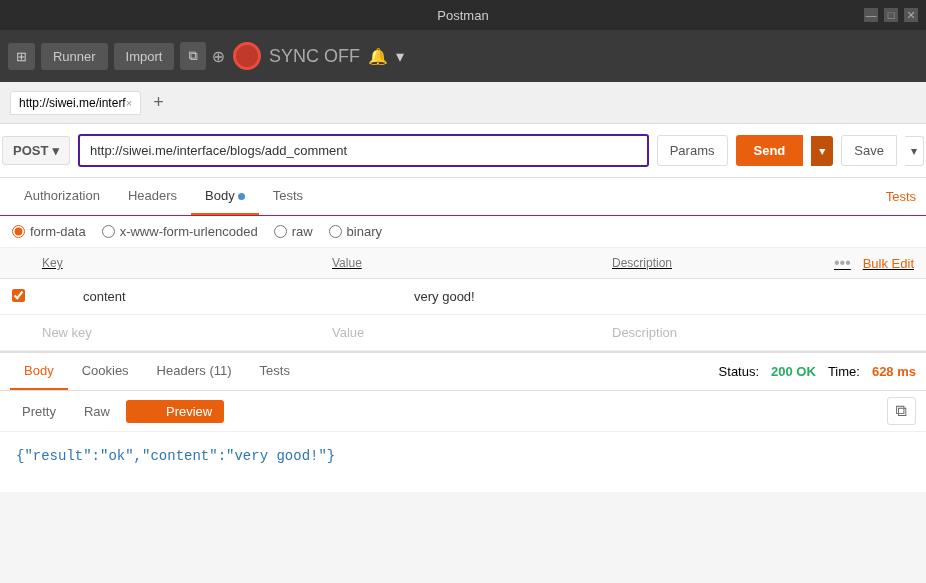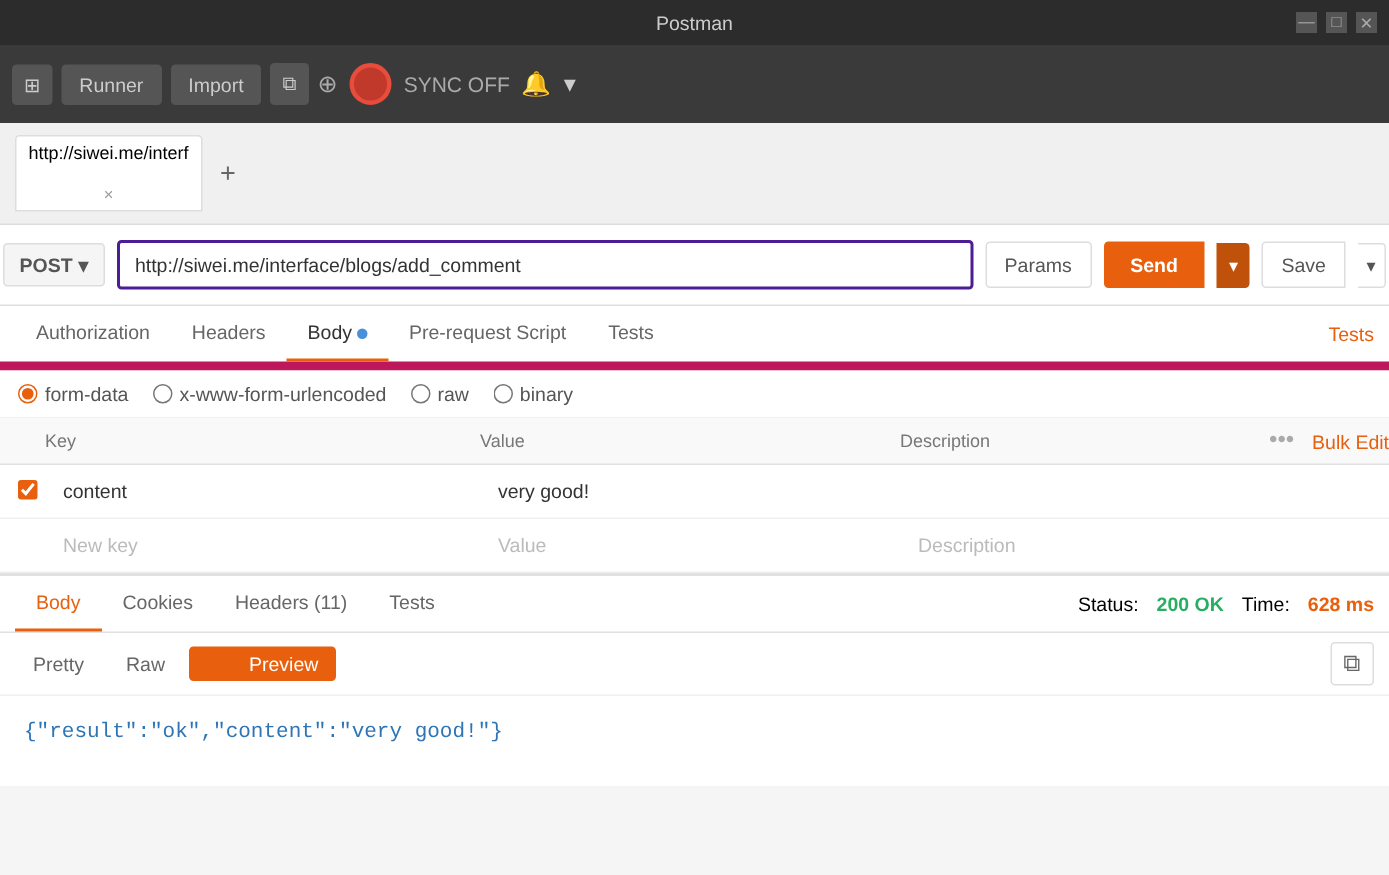--- a/index.html
+++ b/index.html
@@ -91,21 +91,21 @@
     .nav-right {
       display: flex;
       align-items: center;
       gap: 8px;
     }
     .sync-area {
       display: flex;
       align-items: center;
       gap: 4px;
       color: #aaa;
-      font-size: 14px;
+      font-size: 18px;
     }
     .globe-icon { color: #aaa; font-size: 16px; cursor: pointer; }
     .record-btn {
       width: 28px; height: 28px;
       background: #c0392b;
       border-radius: 50%;
       border: 3px solid #e74c3c;
       cursor: pointer;
     }
     .bell-icon { color: #ccc; font-size: 16px; cursor: pointer; }
@@ -120,28 +120,27 @@
       gap: 6px;
       border-bottom: 1px solid #ddd;
     }
     .tab-item {
       background: #fff;
       border: 1px solid #ddd;
       border-radius: 3px 3px 0 0;
       padding: 4px 8px;
       display: flex;
       align-items: center;
-      gap: 15px;
+      gap: 0;
       font-size: 12px;
       cursor: pointer;
       max-width: 160px;
       overflow: hidden;
       text-overflow: ellipsis;
       white-space: nowrap;
-      flex-direction: column;
     }
     .tab-close {
       color: #999;
       font-size: 11px;
       cursor: pointer;
       background: none;
       border: none;
     }
     .tab-add {
       background: none;
@@ -225,21 +224,21 @@
       border-radius: 0 3px 3px 0;
       padding: 7px 6px;
       color: #555;
       cursor: pointer;
       font-size: 12px;
     }
 
     
     .tabs-row {
       background: #fff;
-      border-bottom: 6px solid #be185d;
+      border-bottom: 1px solid #be185d;
       display: flex;
       align-items: center;
       padding: 0 10px;
     }
     .req-tab {
       padding: 10px 14px;
       color: #666;
       cursor: pointer;
       font-size: 13px;
       border-bottom: 2px solid transparent;
@@ -293,20 +292,21 @@
       background: #fff;
       width: 100%;
     }
     .kv-row {
       display: grid;
       grid-template-columns: 30px 1fr 1fr 1fr 40px;
       border-bottom: 1px solid #f0f0f0;
       align-items: center;
       padding: 0 10px;
       min-height: 36px;
+      gap: 41px;
     }
     .kv-checkbox { accent-color: #e8600e; }
     .bulk-edit-btn {
       margin-left: auto;
       background: none;
       border: none;
       color: #e8600e;
       font-size: 13px;
       cursor: pointer;
     }
@@ -389,21 +389,22 @@
       font-family: 'Courier New', monospace;
       font-size: 14px;
       min-height: 60px;
     }
 
     .kv-header-row {
       display: flex;
       align-items: center;
       background: #f9f9f9;
       border-bottom: 1px solid #e0e0e0;
-      padding: 6px 0;
+      padding: 6px 12px;
+      text-decoration: underline;
     }
     .kv-col-key { flex: 0 0 290px; color: #777; font-size: 12px; }
     .kv-col-val { flex: 0 0 280px; color: #777; font-size: 12px; }
     .kv-col-desc { flex: 1; color: #777; font-size: 12px; }
     .kv-col-actions { flex: 0 0 80px; display: flex; align-items: center; gap: 8px; }
   </style>
 </head>
 <body>
 
 <div class="title-bar">
@@ -455,21 +456,20 @@
   <button class="save-btn">Save</button>
   <button class="save-dropdown">▾</button>
 </div>
 
 <div class="tabs-row">
   <button class="req-tab">Authorization</button>
   <button class="req-tab">Headers</button>
   <button class="req-tab active">
     <span>Body</span><span class="tab-dot"></span>
   </button>
-  <button class="req-tab">Pre-request Script</button>
   <button class="req-tab">Tests</button>
   <button class="code-link">Tests</button>
 </div>
 
 <div class="body-options">
   <label class="radio-option">
     <input type="radio" name="body-type" checked="" style="">
     <span>form-data</span>
   </label>
   <label class="radio-option">

